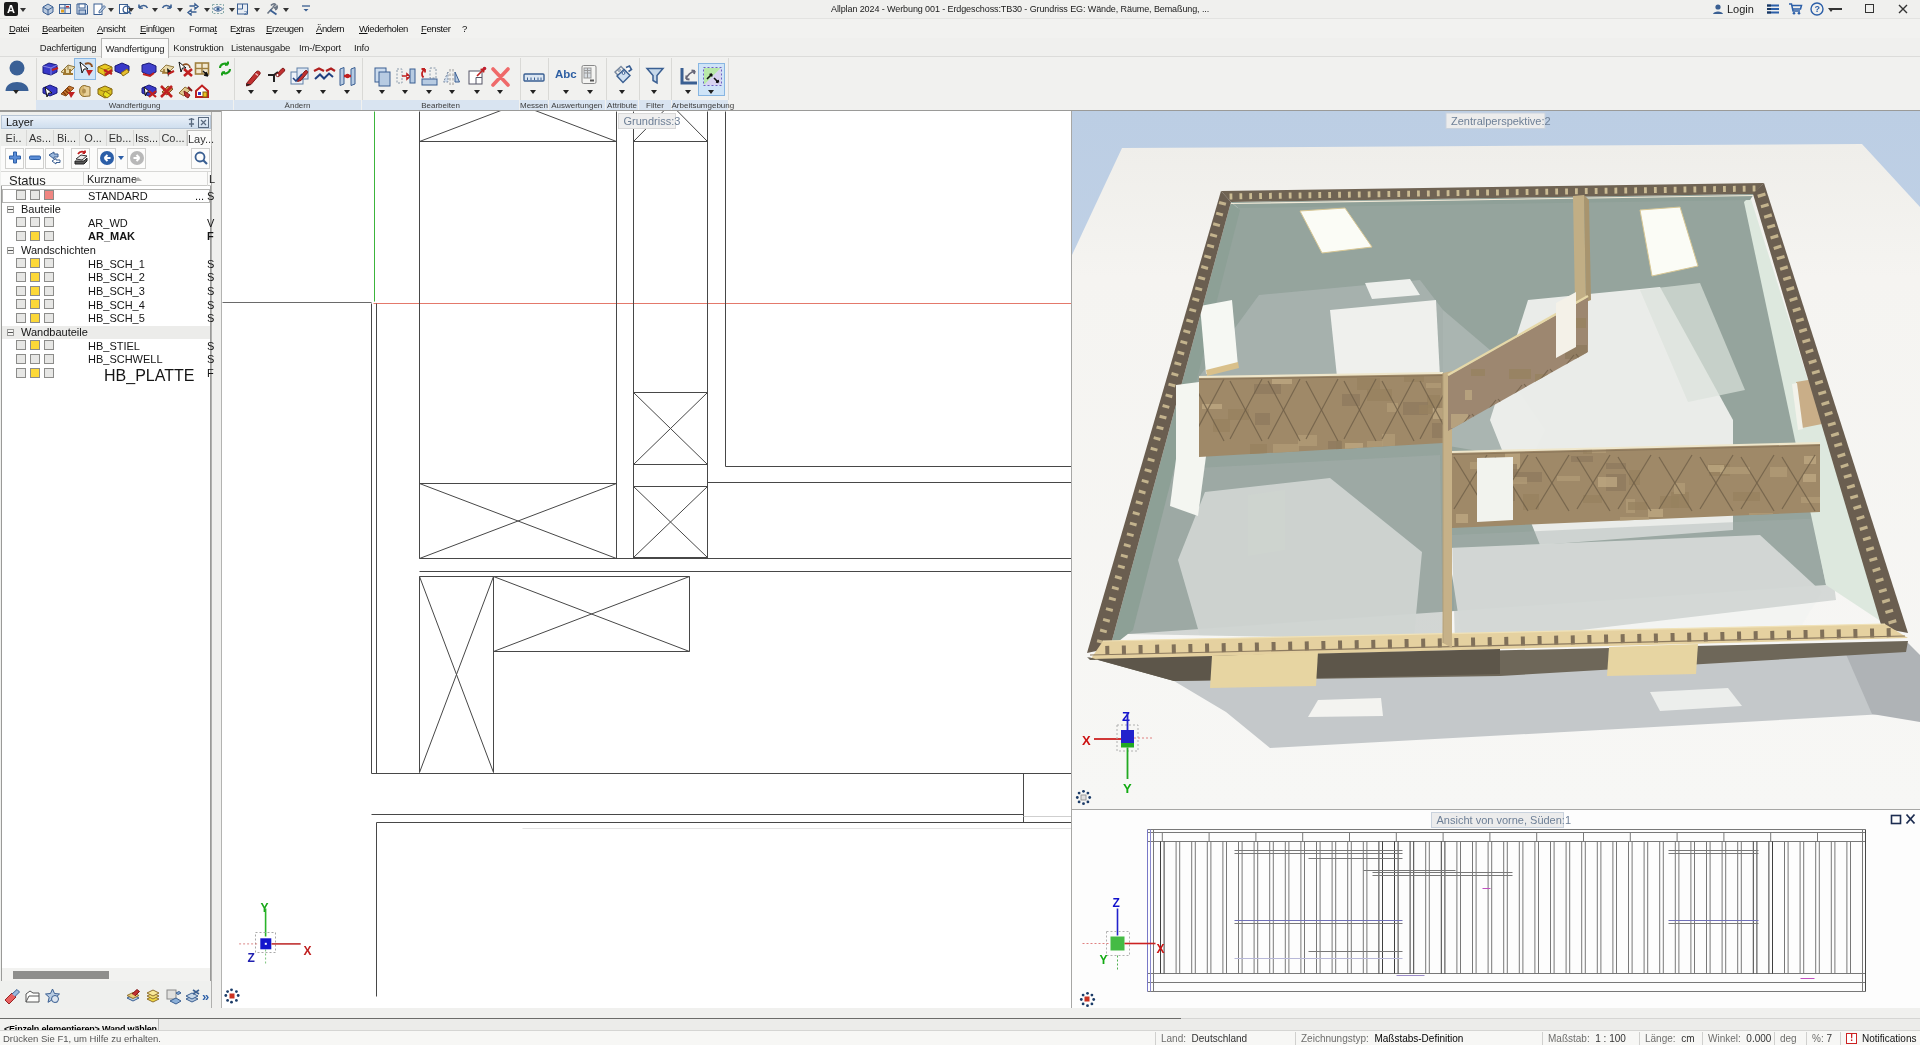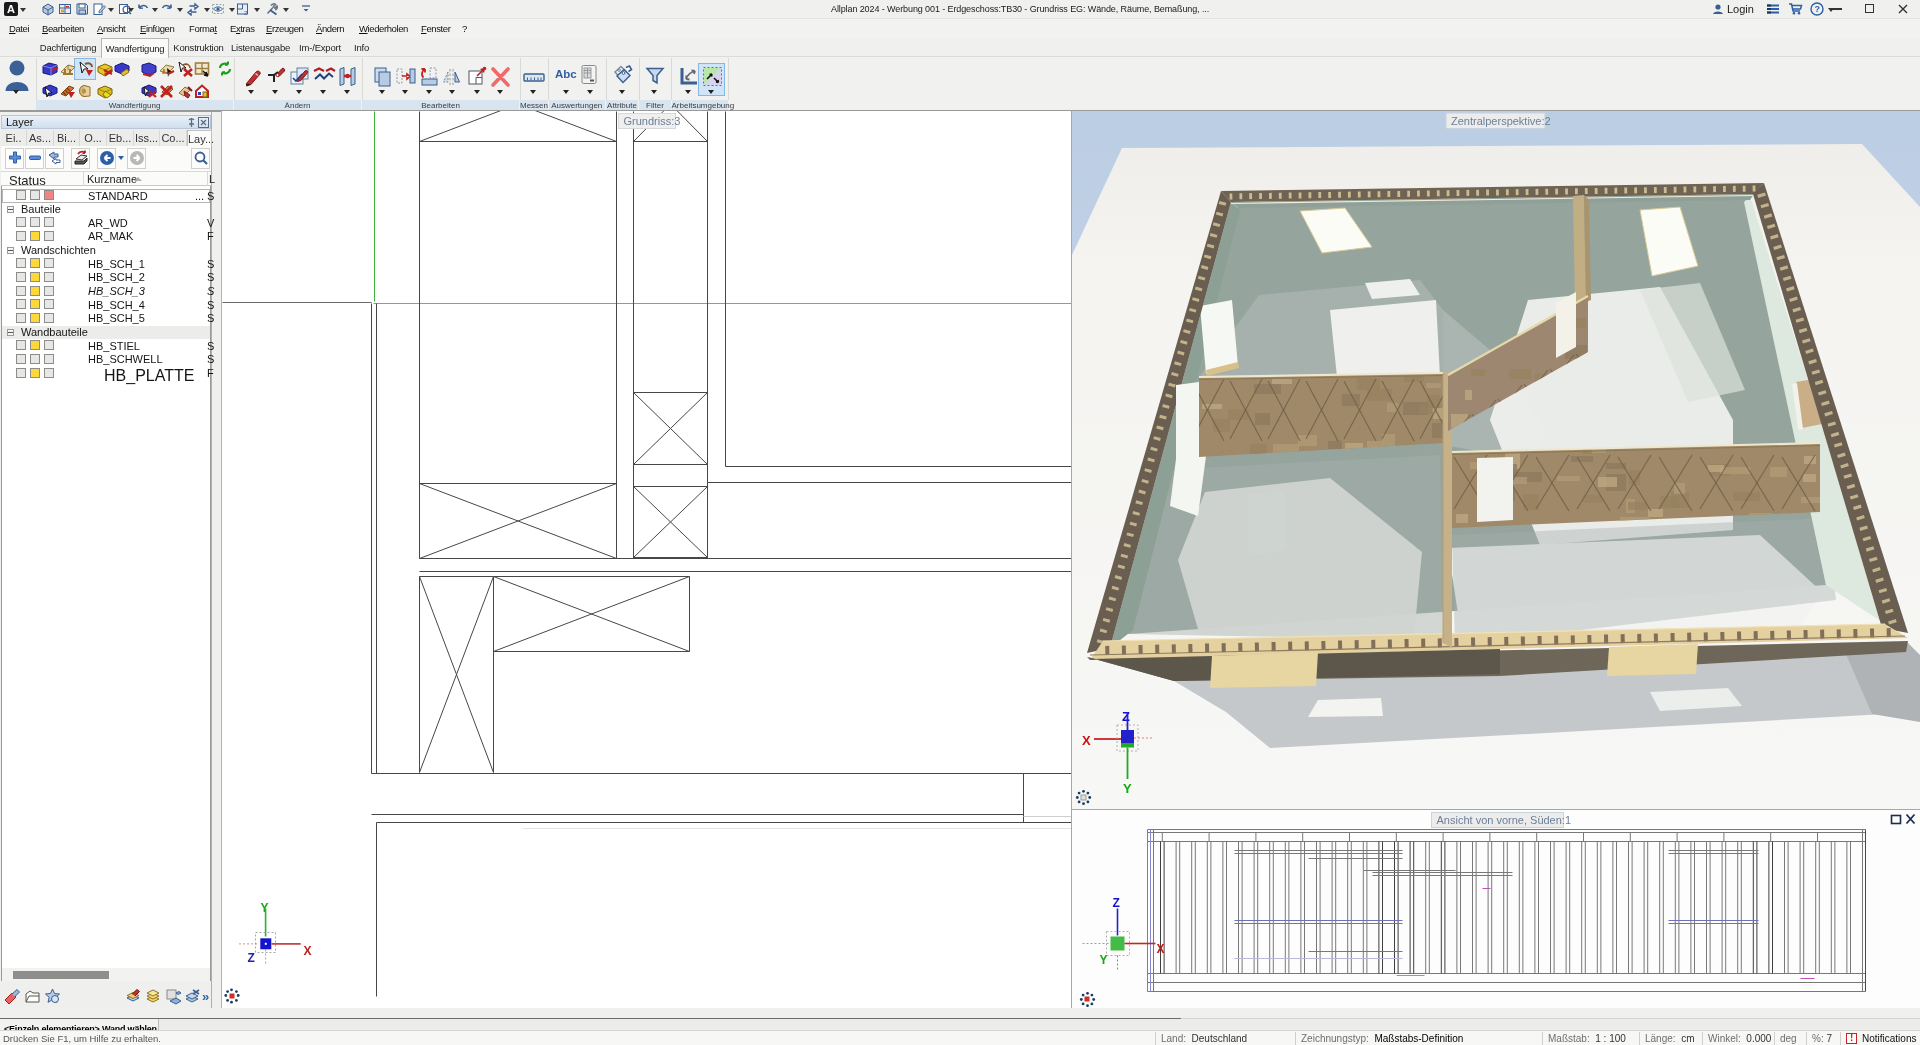--- a/index.html
+++ b/index.html
@@ -448,21 +448,21 @@
         <div class="abs" style="left:6.2px;top:6.2px;width:4.5px;height:1px;background:#555"></div>
         <div class="abs" style="left:19px;top:0.5px;font-size:11px;color:#141414">Bauteile</div>
       </div>
       <div class="abs" style="left:0;top:30.3px;width:208px;height:13.6px;">
         <div class="abs" style="left:14px;top:1px;width:10px;height:10px;background:#e7e7e5;border:1px solid #8c8c8a"></div>
         <div class="abs" style="left:28px;top:1px;width:10px;height:10px;background:#e7e7e5;border:1px solid #8c8c8a"></div>
         <div class="abs" style="left:42px;top:1px;width:10px;height:10px;background:#e7e7e5;border:1px solid #8c8c8a"></div>
         <div class="abs" style="left:86px;top:0.5px;font-size:11px;color:#141414">AR_WD</div>
         <div class="abs" style="left:205px;top:0.5px;font-size:11px;color:#141414">V</div>
       </div>
-      <div class="abs" style="left:0;top:43.9px;width:208px;height:13.6px;">
+      <div class="abs" style="left:0;top:43.9px;width:208px;height:13.6px;font-weight:bold;">
         <div class="abs" style="left:14px;top:1px;width:10px;height:10px;background:#e7e7e5;border:1px solid #8c8c8a"></div>
         <div class="abs" style="left:28px;top:1px;width:10px;height:10px;background:#fcd838;border:1px solid #8c8c8a"></div>
         <div class="abs" style="left:42px;top:1px;width:10px;height:10px;background:#e7e7e5;border:1px solid #8c8c8a"></div>
         <div class="abs" style="left:86px;top:0.5px;font-size:11px;color:#141414">AR_MAK</div>
         <div class="abs" style="left:205px;top:0.5px;font-size:11px;color:#141414">F</div>
       </div>
       <div class="abs" style="left:0;top:57.6px;width:208px;height:13.6px;">
         <div class="abs" style="left:5px;top:3px;width:7px;height:7px;border:1px solid #9a9a98;background:#f5f5f3"></div>
         <div class="abs" style="left:6.2px;top:6.2px;width:4.5px;height:1px;background:#555"></div>
         <div class="abs" style="left:19px;top:0.5px;font-size:11px;color:#141414">Wandschichten</div>
@@ -474,21 +474,21 @@
         <div class="abs" style="left:86px;top:0.5px;font-size:11px;color:#141414">HB_SCH_1</div>
         <div class="abs" style="left:205px;top:0.5px;font-size:11px;color:#141414">S</div>
       </div>
       <div class="abs" style="left:0;top:84.9px;width:208px;height:13.6px;">
         <div class="abs" style="left:14px;top:1px;width:10px;height:10px;background:#e7e7e5;border:1px solid #8c8c8a"></div>
         <div class="abs" style="left:28px;top:1px;width:10px;height:10px;background:#fcd838;border:1px solid #8c8c8a"></div>
         <div class="abs" style="left:42px;top:1px;width:10px;height:10px;background:#e7e7e5;border:1px solid #8c8c8a"></div>
         <div class="abs" style="left:86px;top:0.5px;font-size:11px;color:#141414">HB_SCH_2</div>
         <div class="abs" style="left:205px;top:0.5px;font-size:11px;color:#141414">S</div>
       </div>
-      <div class="abs" style="left:0;top:98.6px;width:208px;height:13.6px;font-style:italic;">
+      <div class="abs" style="left:0;top:98.6px;width:208px;height:13.6px;">
         <div class="abs" style="left:14px;top:1px;width:10px;height:10px;background:#e7e7e5;border:1px solid #8c8c8a"></div>
         <div class="abs" style="left:28px;top:1px;width:10px;height:10px;background:#fcd838;border:1px solid #8c8c8a"></div>
         <div class="abs" style="left:42px;top:1px;width:10px;height:10px;background:#e7e7e5;border:1px solid #8c8c8a"></div>
         <div class="abs" style="left:86px;top:0.5px;font-size:11px;color:#141414">HB_SCH_3</div>
         <div class="abs" style="left:205px;top:0.5px;font-size:11px;color:#141414">S</div>
       </div>
       <div class="abs" style="left:0;top:112.2px;width:208px;height:13.6px;">
         <div class="abs" style="left:14px;top:1px;width:10px;height:10px;background:#e7e7e5;border:1px solid #8c8c8a"></div>
         <div class="abs" style="left:28px;top:1px;width:10px;height:10px;background:#fcd838;border:1px solid #8c8c8a"></div>
         <div class="abs" style="left:42px;top:1px;width:10px;height:10px;background:#e7e7e5;border:1px solid #8c8c8a"></div>

